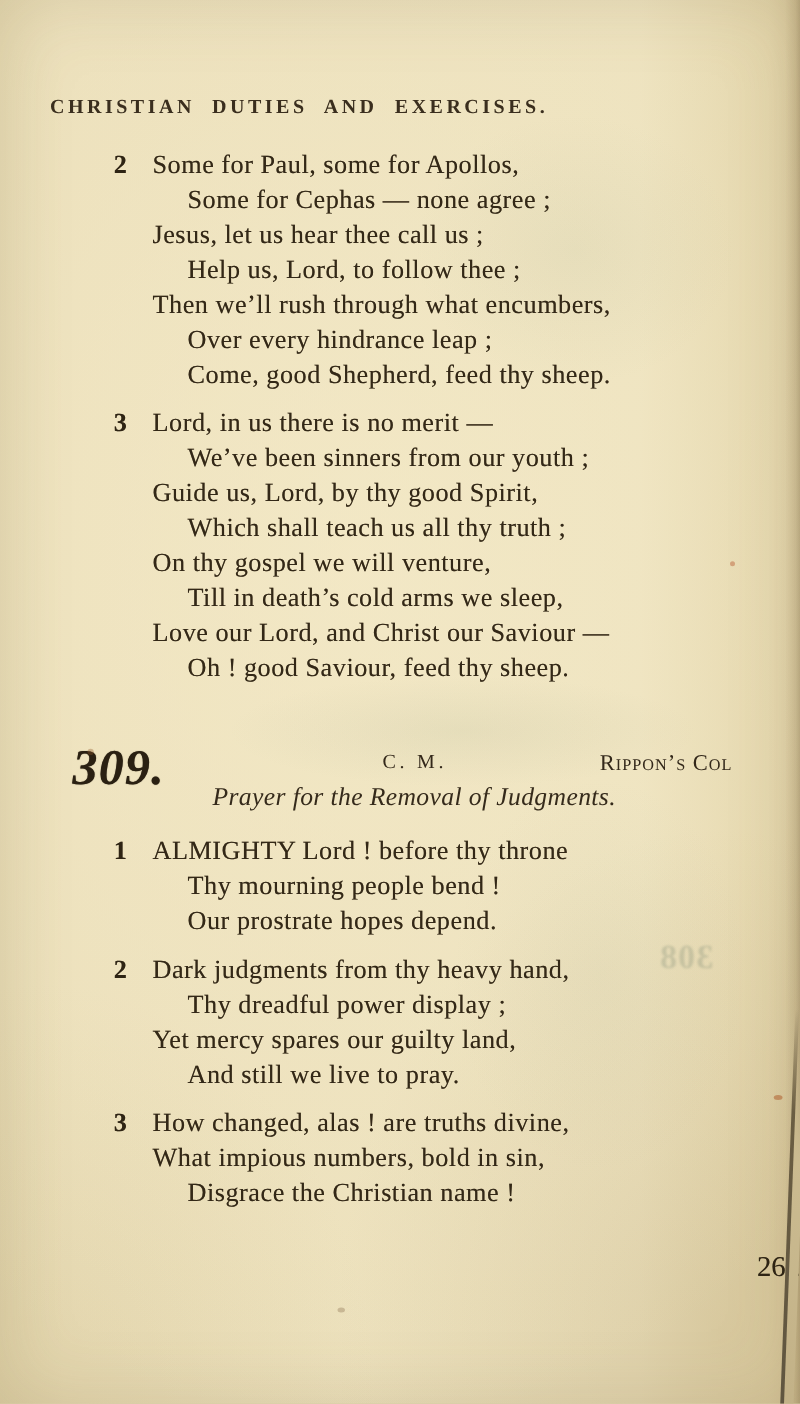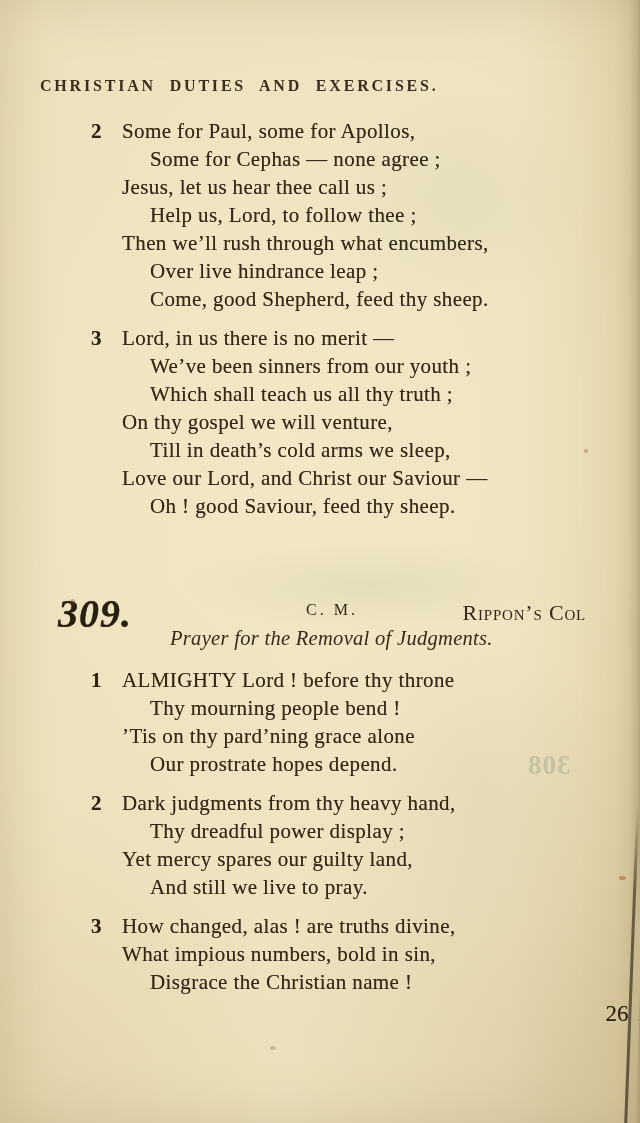--- a/index.html
+++ b/index.html
@@ -52,21 +52,21 @@
     text-shadow:0 0 0.7px rgba(45,35,18,0.7);
     font-style:italic;
   }
   .hymn-meter{
     position:absolute;left:248px;top:9px;
     font-size:16px;letter-spacing:3px;color:#33281a;
   }
   .hymn-source{
     position:absolute;right:10px;top:8px;
     font-variant:small-caps;
-    font-size:22px;letter-spacing:0.8px;color:#33281a;
+    font-size:18px;letter-spacing:0.8px;color:#33281a;
   }
   .hymn-title{
     position:absolute;left:112px;top:35px;
     font-style:italic;
     font-size:20.5px;letter-spacing:0.3px;color:#352a1b;
     white-space:nowrap;
   }
   
   .page-number{
     position:absolute;top:1001px;left:0;width:100%;
@@ -129,46 +129,46 @@
 
   <div class="running-head">CHRISTIAN DUTIES AND EXERCISES.</div>
 
   <section class="verse-section" id="prev-verses">
       <div class="verse">
         <div class="line"><span class="vnum">2</span>Some for Paul, some for Apollos,</div>
         <div class="line indent">Some for Cephas — none agree ;</div>
         <div class="line">Jesus, let us hear thee call us ;</div>
         <div class="line indent">Help us, Lord, to follow thee ;</div>
         <div class="line">Then we’ll rush through what encumbers,</div>
-        <div class="line indent">Over live hindrance leap ;</div>
+        <div class="line indent">Over every hindrance leap ;</div>
         <div class="line indent">Come, good Shepherd, feed thy sheep.</div>
       </div>
       <div class="verse">
         <div class="line"><span class="vnum">3</span>Lord, in us there is no merit —</div>
         <div class="line indent">We’ve been sinners from our youth ;</div>
+        <div class="line">Guide us, Lord, by thy good Spirit,</div>
         <div class="line indent">Which shall teach us all thy truth ;</div>
         <div class="line">On thy gospel we will venture,</div>
         <div class="line indent">Till in death’s cold arms we sleep,</div>
         <div class="line">Love our Lord, and Christ our Saviour —</div>
         <div class="line indent">Oh ! good Saviour, feed thy sheep.</div>
       </div>
     </section>
 
   <div class="hymn-heading">
     <span class="hymn-number">309.</span>
     <span class="hymn-meter">C. M.</span>
     <span class="hymn-source">Rippon’s Col</span>
     <div class="hymn-title">Prayer for the Removal of Judgments.</div>
   </div>
 
   <section class="verse-section" id="hymn-verses">
       <div class="verse">
         <div class="line"><span class="vnum">1</span>ALMIGHTY Lord ! before thy throne</div>
         <div class="line indent">Thy mourning people bend !</div>
-        <div class="line">’Tis on thy pard’ning grace alone</div>
         <div class="line indent">Our prostrate hopes depend.</div>
       </div>
       <div class="verse">
         <div class="line"><span class="vnum">2</span>Dark judgments from thy heavy hand,</div>
         <div class="line indent">Thy dreadful power display ;</div>
         <div class="line">Yet mercy spares our guilty land,</div>
         <div class="line indent">And still we live to pray.</div>
       </div>
       <div class="verse">
         <div class="line"><span class="vnum">3</span>How changed, alas ! are truths divine,</div>

